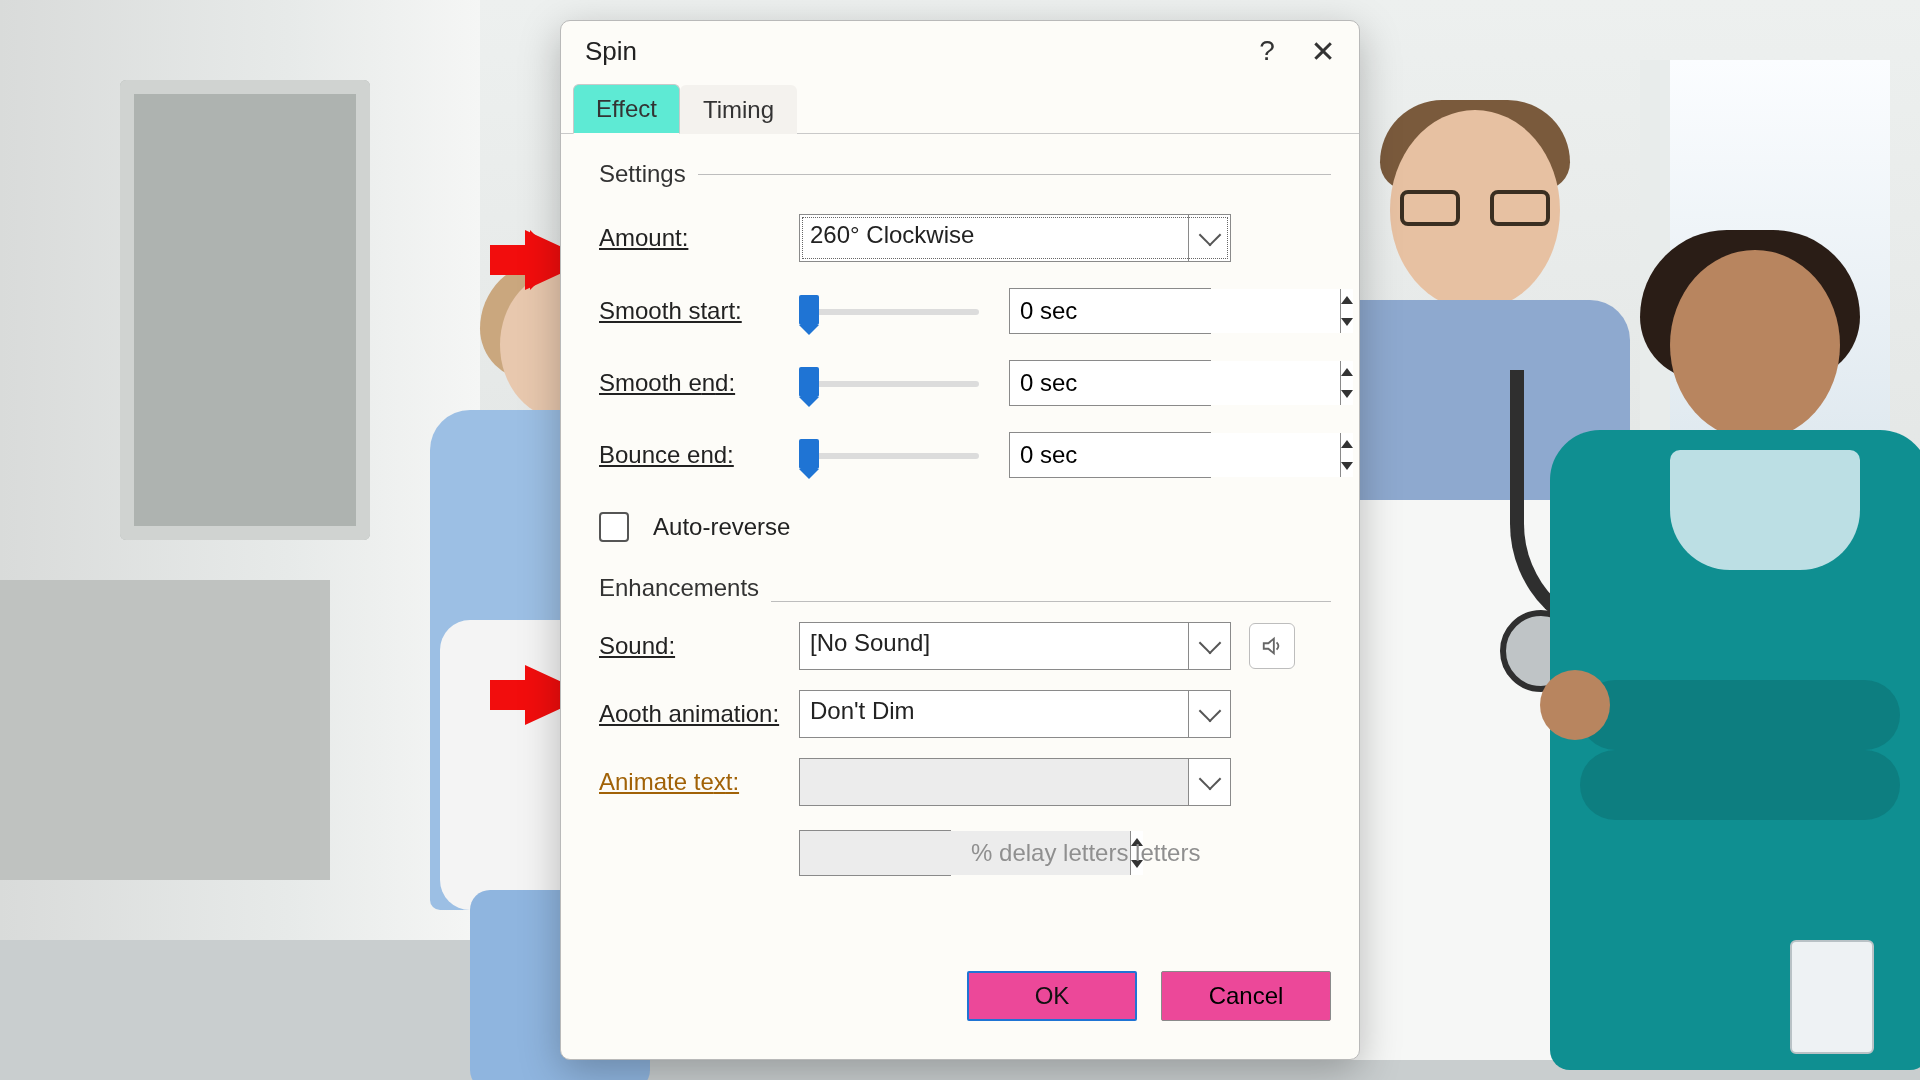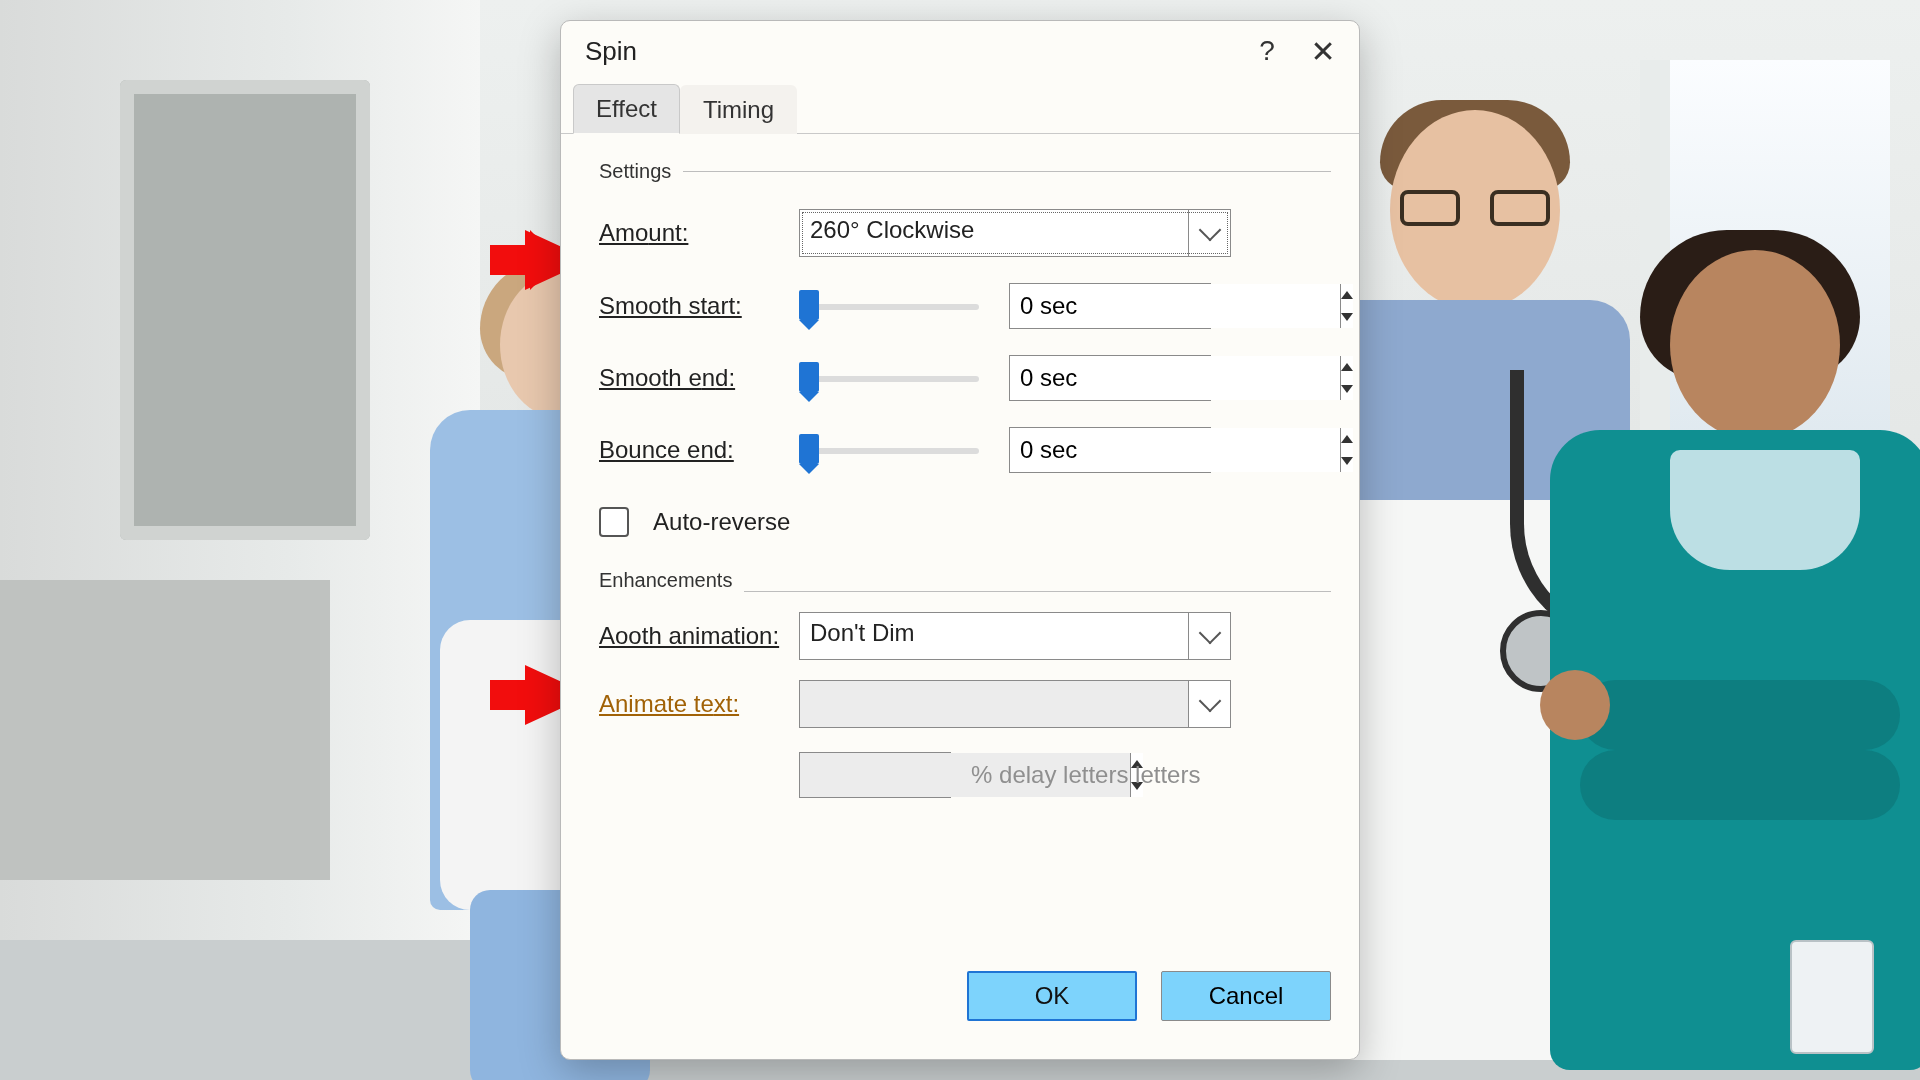--- a/index.html
+++ b/index.html
@@ -131,33 +131,33 @@
     font-size:24px;
     color:#333;
     border:1px solid transparent;
     border-bottom:none;
     background:#f4f2ee;
     border-radius:6px 6px 0 0;
     position:relative;
     top:1px;
   }
   .tab.active{
-    background:#e5e5e5;
+    background:#5eead4;
     border-color:#c9c9c9;
     border-bottom:1px solid #fdfcf8;
   }
   .panel{
     flex:1;
     padding:20px 28px 14px 38px;
     font-size:24px;
     color:#222;
     overflow:hidden;
   }
   .group-label{
-    font-size:20px;color:#333;
+    font-size:24px;color:#333;
     display:flex;align-items:center;gap:12px; margin-top:6px;
   }
   .group-label .line{flex:1;height:1px;background:#bdbdbd;}
   .field-row{
     display:flex;align-items:center;margin-top:26px;
   }
   .field-row.small-gap{margin-top:20px;}
   .field-label{
     width:200px;font-size:24px;color:#222;text-decoration:underline;
   }
@@ -211,21 +211,21 @@
   .speaker-glyph{width:22px;height:22px;}
 
   .delay-row{display:flex;align-items:center;gap:20px;margin-top:24px;margin-left:200px;}
   .delay-row .hint{color:#8f8f8f;font-size:24px;}
 
   .footer{
     height:90px;border-top:1px solid transparent;
     display:flex;justify-content:flex-end;align-items:center;gap:24px;padding:0 28px 18px 0;
   }
   .btn{
-    width:170px;height:50px;font-size:24px;border:1px solid #8a8a8a;background:#7dd3fc;border-radius:2px;
+    width:170px;height:50px;font-size:24px;border:1px solid #8a8a8a;background:#ec4899;border-radius:2px;
   }
   .btn.primary{border:2px solid #1f74d4;color:#111;}
 </style>
 </head>
 <body>
 
 <div class="bg">
   <div class="hall"></div>
   <div class="wall-left"></div>
   <div class="door-window"></div>
@@ -384,20 +384,37 @@
       <div>
         <span>A</span><span class="ul">u</span><span>to-reverse</span>
       </div>
     </div>
 
     <div class="group-label" style="margin-top:32px;align-items:flex-end;">
       <span>Enhancements</span>
         <span class="line"></span>
     </div>
 
+    <div class="field-row small-gap">
+      <div class="field-label">
+        <span class="ul">S</span><span>ound:</span>
+      </div>
+      <div class="combo">
+        <div class="combo-text">[No Sound]</div>
+        <button class="combo-btn">
+            <span class="chevron"></span>
+          </button>
+      </div>
+      <div class="speaker-btn">
+        <svg class="speaker-glyph" viewBox="0 0 24 24">
+          <polygon points="3,9 8,9 14,4 14,20 8,15 3,15" fill="none" stroke="#666" stroke-width="2"></polygon>
+          <path d="M17 8 q4 4 0 8" fill="none" stroke="#666" stroke-width="2"></path>
+        </svg>
+      </div>
+    </div>
 
     <div class="field-row small-gap">
       <div class="field-label">
         <span class="ul">A</span><span>ooth animation:</span>
       </div>
       <div class="combo">
         <div class="combo-text">Don't Dim</div>
         <button class="combo-btn">
             <span class="chevron"></span>
           </button>

